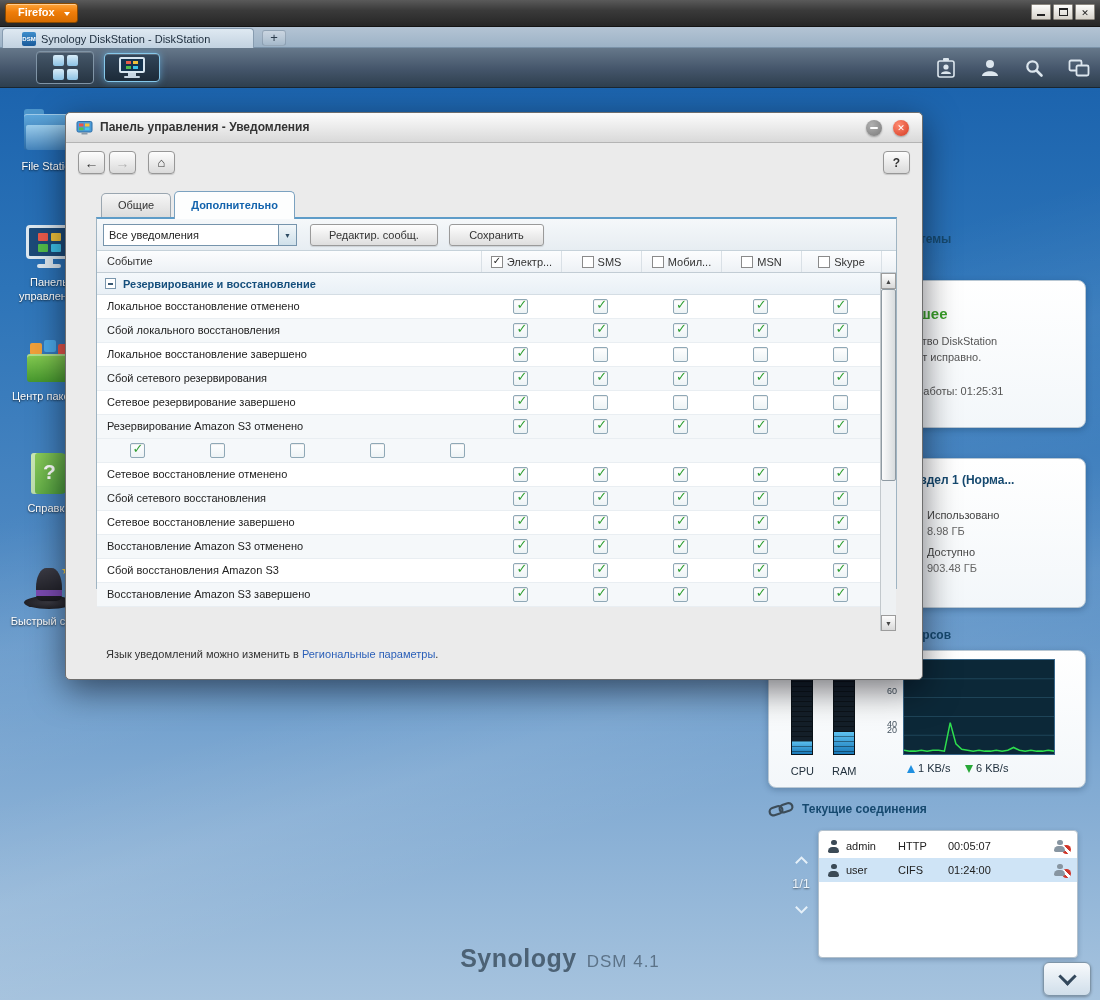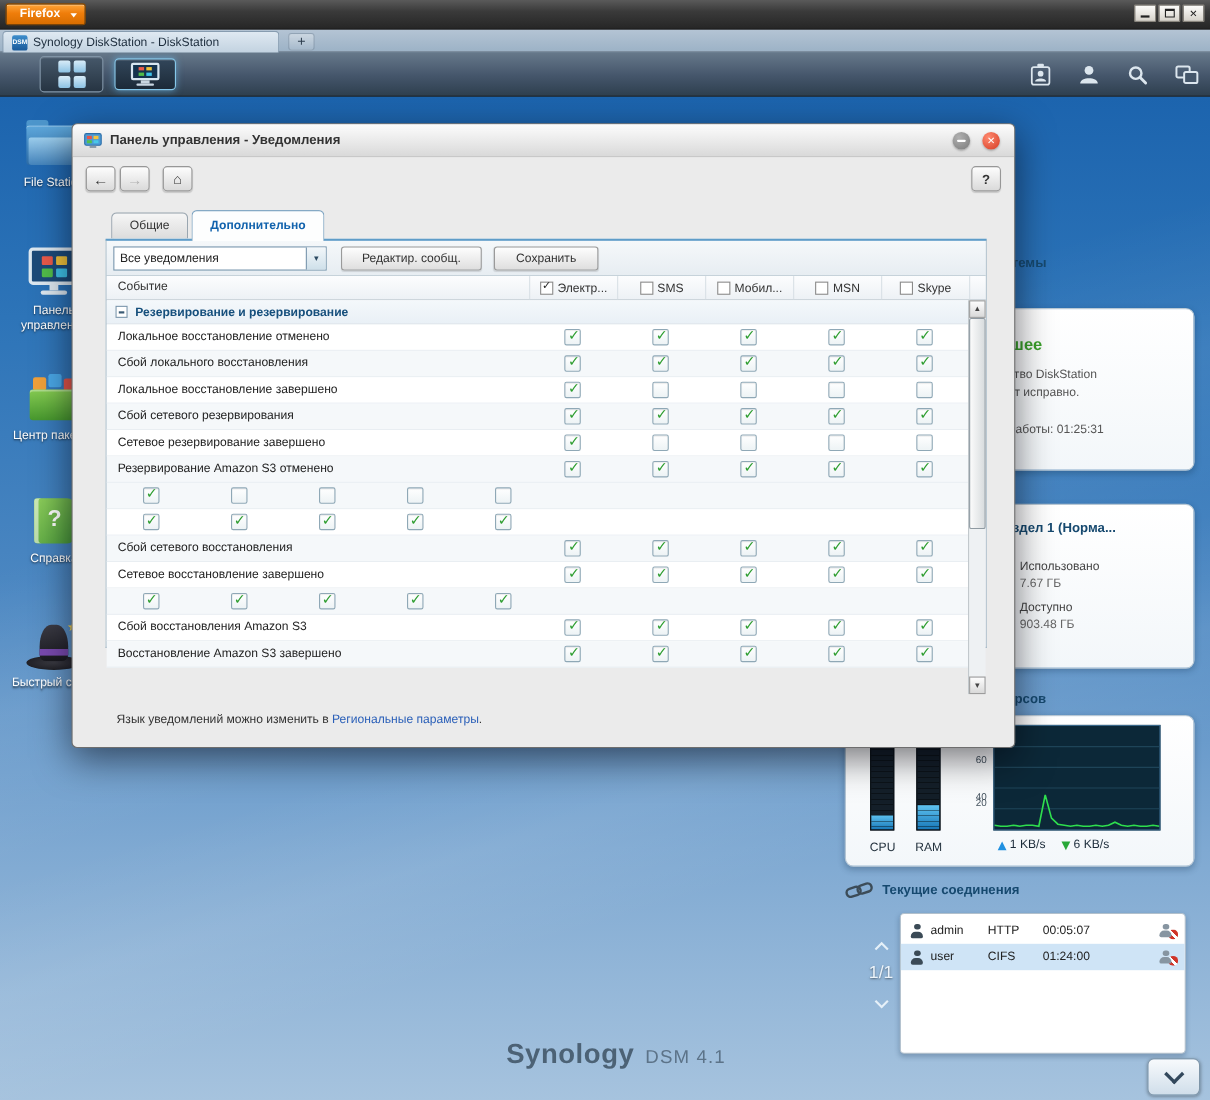--- a/index.html
+++ b/index.html
@@ -10,21 +10,21 @@
 
 .ff-titlebar{position:absolute;left:0;top:0;width:100%;height:27px;background:linear-gradient(180deg,#5a5a5a,#3a3a3a 40%,#262626);border-bottom:1px solid #141414}
 .ff-btn{position:absolute;left:5px;top:3px;height:20px;padding:0 22px 0 12px;border-radius:3px;background:linear-gradient(#ffa53a,#ef7d0a 45%,#d86d00);border:1px solid #8a4a00;box-shadow:inset 0 1px rgba(255,255,255,.45);color:#fff;font-weight:bold;font-size:11px;line-height:17px;cursor:default}
 .ff-caret{position:absolute;right:7px;top:8px;width:0;height:0;border-left:3.5px solid transparent;border-right:3.5px solid transparent;border-top:4px solid #fff}
 .win-controls{position:absolute;right:5px;top:4px;display:flex;gap:2px}
 .wc{width:20px;height:16px;background:linear-gradient(#fdfdfb,#d6d2ca);border:1px solid #8a867e;border-radius:1px;position:relative;display:flex;align-items:center;justify-content:center;color:#222}
 .wc-min-glyph{position:absolute;left:5px;bottom:3px;width:8px;height:2px;background:#222}
 .wc-max-glyph{width:9px;height:8px;border:1px solid #222;border-top-width:2px}
 .wc-x-glyph::after{content:"✕";font-size:9px;font-weight:bold}
 .ff-tabbar{position:absolute;left:0;top:27px;width:100%;height:21px;background:linear-gradient(#b4c4d4,#9cb2c6);border-bottom:1px solid #7a92a8}
-.ff-tab{position:absolute;left:2px;top:1px;width:252px;height:20px;background:linear-gradient(#dfe9f2,#c2d2e0);border:1px solid #879cb0;border-bottom:none;border-radius:4px 4px 0 0;display:flex;align-items:center;gap:5px;padding:0 8px}
+.ff-tab{position:absolute;left:2px;top:1px;width:252px;height:20px;background:linear-gradient(#dfe9f2,#c2d2e0);border:1px solid #879cb0;border-bottom:none;border-radius:4px 4px 0 0;display:flex;align-items:center;gap:5px;padding:0 19px}
 .favicon{width:14px;height:14px;border-radius:2px;background:linear-gradient(#3e8ecc,#1a5a9a);color:#fff;font-size:6px;font-weight:bold;display:flex;align-items:center;justify-content:center;flex:none}
 .tab-title{font-size:11px;color:#1c2c3c;white-space:nowrap;overflow:hidden}
 .ff-newtab{position:absolute;left:262px;top:3px;width:24px;height:16px;border-radius:3px;text-align:center;line-height:14px;font-size:13px;color:#2c3c4c;background:linear-gradient(rgba(255,255,255,.35),rgba(255,255,255,.08));border:1px solid rgba(110,130,150,.5)}
 
 
 .dsm-toolbar{position:absolute;left:0;top:48px;width:100%;height:40px;background:linear-gradient(#66788a,#44556a 55%,#2e3f4e);border-bottom:1px solid #1a2630}
 .tb-btn{position:absolute;border-radius:4px;display:flex;align-items:center;justify-content:center;cursor:pointer}
 .tb-menu{left:36px;top:3px;width:58px;height:33px;background:linear-gradient(#46586a,#263442);border:1px solid #8094a6;box-shadow:inset 0 1px rgba(255,255,255,.2)}
 .grid-icon{display:grid;grid-template-columns:11px 11px;gap:3px}
 .grid-icon i{width:11px;height:11px;border-radius:2px;background:linear-gradient(#d8ecf8,#8cc2e4)}
@@ -97,21 +97,21 @@
 .tri{position:absolute;width:0;height:0;border-left:4px solid transparent;border-right:4px solid transparent}
 .tri-up{left:138px;top:114px;border-bottom:8px solid #2090e0}
 .tri-down{left:196px;top:114px;border-top:8px solid #28a838}
 .net-val{position:absolute;top:111px;color:#1c2c3a}
 .nv-up{left:149px}.nv-down{left:207px}
 .conn-header{position:absolute;left:768px;top:712px;display:flex;align-items:center;gap:8px;font-size:12px;font-weight:bold;color:#16496f}
 .pager{position:absolute;left:787px;top:770px;width:28px;text-align:center;color:#ecf4fb}
 .pg-chev{width:9px;height:9px;border-left:2px solid rgba(238,246,252,.9);border-top:2px solid rgba(238,246,252,.9);margin:0 auto}
 .pg-up{transform:rotate(45deg)}
 .pg-down{transform:rotate(225deg);margin-top:12px}
-.pg-num{margin-top:9px;font-size:16px;text-shadow:0 1px 2px rgba(0,0,0,.5)}
+.pg-num{margin-top:9px;font-size:13px;text-shadow:0 1px 2px rgba(0,0,0,.5)}
 .conn-card{position:absolute;left:818px;top:742px;width:260px;height:128px;background:#fff;border:1px solid #b2c0cc;border-radius:4px;padding:3px 0;box-shadow:0 2px 5px rgba(10,40,70,.25)}
 .conn-row{height:24px;display:flex;align-items:center;padding:0 8px;color:#222}
 .conn-row.sel{background:#cfe4f6}
 .p-ico{position:relative;width:13px;height:13px;margin-right:6px;flex:none}
 .p-ico::before{content:"";position:absolute;left:4px;top:0;width:5.5px;height:5.5px;border-radius:50%;background:#3b4a56}
 .p-ico::after{content:"";position:absolute;left:1px;bottom:0;width:11px;height:6px;border-radius:5px 5px 2px 2px;background:#3b4a56}
 .c-user{width:52px}.c-proto{width:50px}.c-time{width:64px}
 .disc-ico{position:relative;width:15px;height:13px;margin-left:auto;cursor:pointer}
 .disc-ico::before{content:"";position:absolute;left:3px;top:0;width:5.5px;height:5.5px;border-radius:50%;background:#8795a1}
 .disc-ico::after{content:"";position:absolute;left:0;bottom:1px;width:11px;height:6px;border-radius:5px 5px 2px 2px;background:#8795a1}
@@ -302,21 +302,21 @@
       <div class="health-status">Хорошее</div>
       <div class="health-desc hd1">Устройство DiskStation</div>
       <div class="health-desc hd2">работает исправно.</div>
       <div class="health-uptime">Время работы: 01:25:31</div>
     </div>
 
     <div class="wcard" style="left:768px;top:370px;height:150px">
       <div class="vol-title">Раздел 1 (Норма...</div>
       <div class="drop drop1"></div>
       <div class="vol-lab vl1">Использовано</div>
-      <div class="vol-val vv1">7.67 ГБ</div>
+      <div class="vol-val vv1">8.98 ГБ</div>
       <div class="drop drop2"></div>
       <div class="vol-lab vl2">Доступно</div>
       <div class="vol-val vv2">903.48 ГБ</div>
     </div>
 
     <div class="wheader" style="left:820px;top:540px">Мониторинг ресурсов</div>
     <div class="wcard" style="left:768px;top:562px;height:138px">
       <div class="gauge g-cpu">
           <div class="gfill" id="cpu-fill" style="height: 14%;"></div>
           <div class="gseg"></div>
@@ -446,21 +446,21 @@
                 <span class="hcb"></span>
                 <span class="hlb">Skype</span>
               </div>
             </div>
         </div>
 
         <div class="tbl-group">
           <span class="collapse">
               <i></i>
             </span>
-          <span class="grp-lab">Резервирование и резервирование</span>
+          <span class="grp-lab">Резервирование и восстановление</span>
         </div>
 
         <div class="tbl-body" id="tbl-body">
             <div class="tr">
               <div class="td-label">Локальное восстановление отменено</div>
               <div class="td-check">
                 <span class="gcb on"></span>
               </div>
               <div class="td-check">
                 <span class="gcb on"></span>
@@ -576,20 +576,21 @@
                 <span class="gcb"></span>
               </div>
               <div class="td-check">
                 <span class="gcb"></span>
               </div>
               <div class="td-check">
                 <span class="gcb"></span>
               </div>
             </div>
             <div class="tr">
+              <div class="td-label">Сетевое восстановление отменено</div>
               <div class="td-check">
                 <span class="gcb on"></span>
               </div>
               <div class="td-check">
                 <span class="gcb on"></span>
               </div>
               <div class="td-check">
                 <span class="gcb on"></span>
               </div>
               <div class="td-check">
@@ -629,20 +630,21 @@
                 <span class="gcb on"></span>
               </div>
               <div class="td-check">
                 <span class="gcb on"></span>
               </div>
               <div class="td-check">
                 <span class="gcb on"></span>
               </div>
             </div>
             <div class="tr alt">
+              <div class="td-label">Восстановление Amazon S3 отменено</div>
               <div class="td-check">
                 <span class="gcb on"></span>
               </div>
               <div class="td-check">
                 <span class="gcb on"></span>
               </div>
               <div class="td-check">
                 <span class="gcb on"></span>
               </div>
               <div class="td-check">

